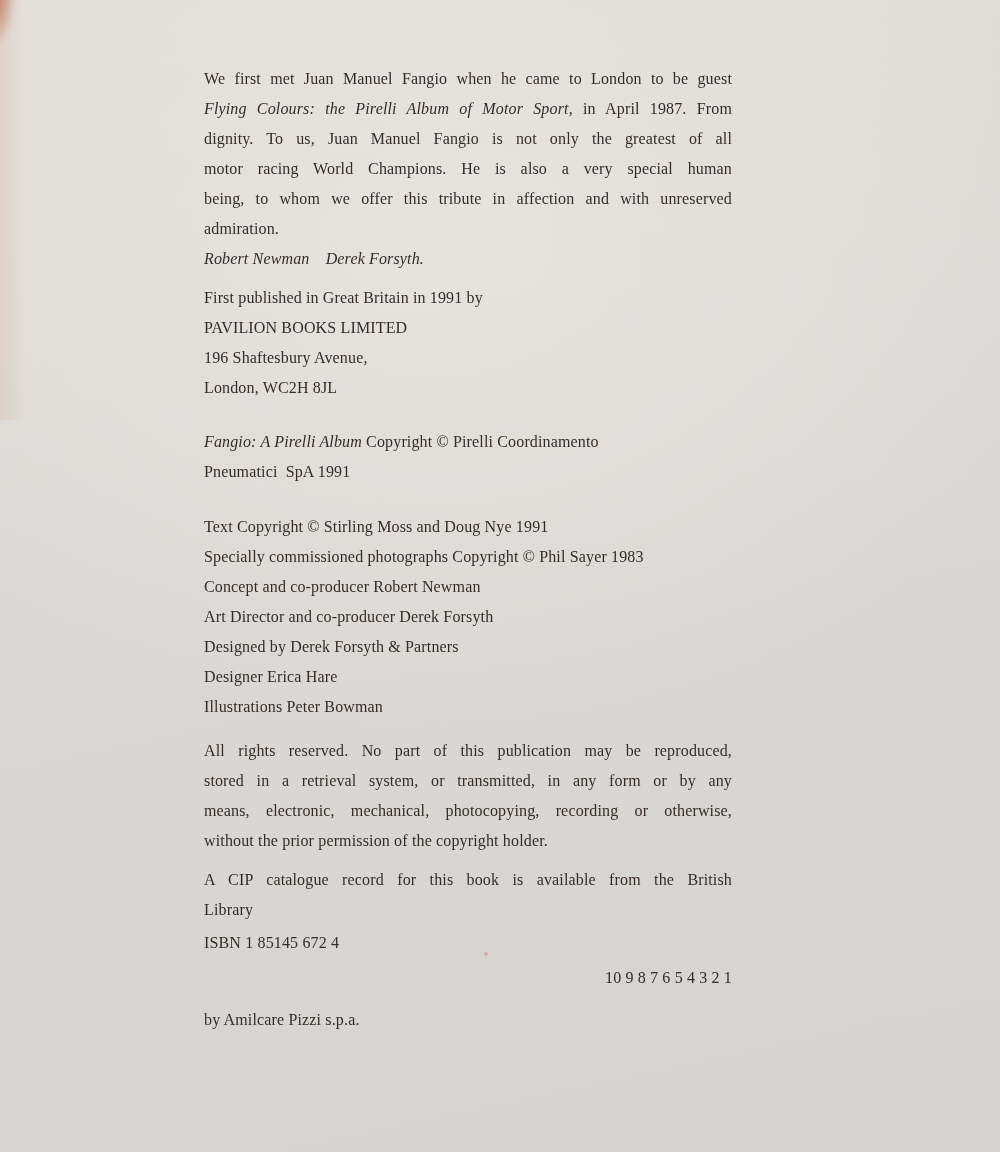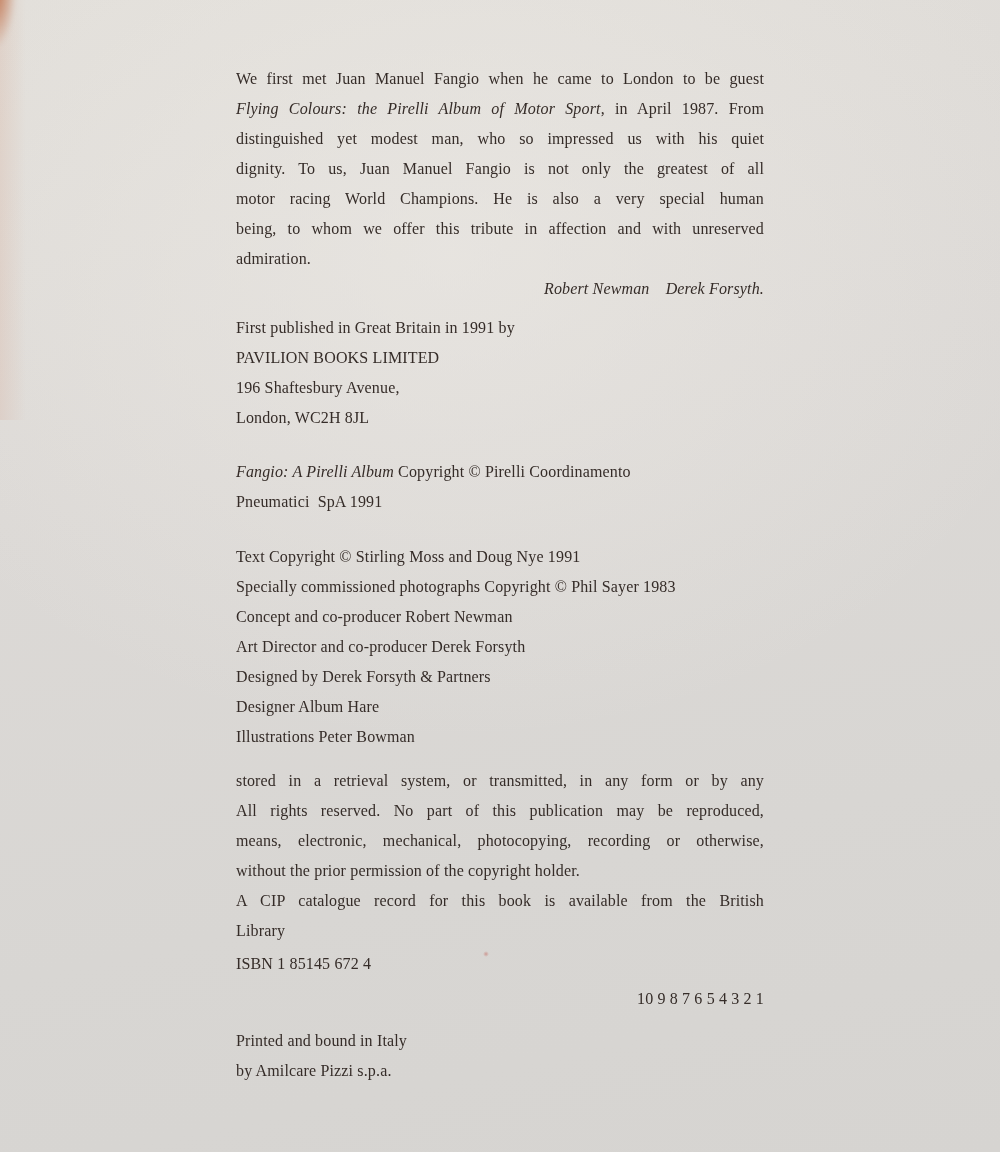--- a/index.html
+++ b/index.html
@@ -26,57 +26,56 @@
     filter:blur(2px);
     pointer-events:none;
   }
   .speck{
     position:absolute;left:483px;top:951px;width:6px;height:6px;
     border-radius:50%;
     background:radial-gradient(circle, rgba(190,80,70,.45), rgba(190,80,70,0) 70%);
     pointer-events:none;
   }
   .col{
-    position:absolute;left:236px;top:64px;width:528px;font-family:Liberation Serif, serif;
+    position:absolute;left:204px;top:64px;width:528px;font-family:Liberation Serif, serif;
   }
   .line{
     height:30px;line-height:30px;
     font-size:16px;
     letter-spacing:.15px;
     white-space:pre;
   }
   .just{
     white-space:normal;
     text-align:justify;
     text-align-last:justify;
   }
-  .it, .italic{font-style:italic;text-align:right;}
+  .it, .italic{font-style:italic;}
   .sec-publisher{margin-top:9px;}
   .sec-bookcopyright{margin-top:24px;}
   .sec-credits{margin-top:25px;}
   .sec-rights{margin-top:14px;}
-  .sec-cip{margin-top:0px;}
+  .sec-cip{margin-top:9px;}
   .sec-isbn{margin-top:3px;}
   .sec-printrun{margin-top:5px;text-align:right;}
   .sec-printer{margin-top:12px;}
 </style>
 </head>
 <body>
 
 <div class="photo">
   <div class="left-edge-tint"></div>
   <div class="corner-sliver"></div>
   <div class="speck"></div>
 
   <main class="col">
 
     <section>
       <div class="line just"><span>We first met Juan Manuel Fangio when he came to London to be guest</span></div>
       <div class="line just"><span class="it">Flying Colours: the Pirelli Album of Motor Sport</span><span>, in April 1987. From</span></div>
-      <div class="line just"><span>distinguished yet modest man, who so impressed us with his quiet</span></div>
       <div class="line just"><span>dignity. To us, Juan Manuel Fangio is not only the greatest of all</span></div>
       <div class="line just"><span>motor racing World Champions. He is also a very special human</span></div>
       <div class="line just"><span>being, to whom we offer this tribute in affection and with unreserved</span></div>
       <div class="line"><span>admiration.</span></div>
       <div class="line italic">Robert Newman Derek Forsyth.</div>
     </section>
 
     <section class="sec-publisher">
       <div class="line">First published in Great Britain in 1991 by</div>
       <div class="line">PAVILION BOOKS LIMITED</div>
@@ -88,43 +87,42 @@
       <div class="line"><span class="it">Fangio: A Pirelli Album</span><span> Copyright © Pirelli Coordinamento</span></div>
       <div class="line">Pneumatici SpA 1991</div>
     </section>
 
     <section class="sec-credits">
       <div class="line">Text Copyright © Stirling Moss and Doug Nye 1991</div>
       <div class="line">Specially commissioned photographs Copyright © Phil Sayer 1983</div>
       <div class="line">Concept and co-producer Robert Newman</div>
       <div class="line">Art Director and co-producer Derek Forsyth</div>
       <div class="line">Designed by Derek Forsyth &amp; Partners</div>
-      <div class="line">Designer Album Hare</div>
+      <div class="line">Designer Erica Hare</div>
       <div class="line">Illustrations Peter Bowman</div>
     </section>
 
     <section class="sec-rights">
+      <div class="line just">All rights reserved. No part of this publication may be reproduced,</div>
       <div class="line just">stored in a retrieval system, or transmitted, in any form or by any</div>
-      <div class="line just">All rights reserved. No part of this publication may be reproduced,</div>
       <div class="line just">means, electronic, mechanical, photocopying, recording or otherwise,</div>
       <div class="line">without the prior permission of the copyright holder.</div>
     </section>
 
     <section class="sec-cip">
       <div class="line just">A CIP catalogue record for this book is available from the British</div>
       <div class="line">Library</div>
     </section>
 
     <section class="sec-isbn">
       <div class="line">ISBN 1 85145 672 4</div>
     </section>
 
     <section class="sec-printrun">
       <div class="line">10 9 8 7 6 5 4 3 2 1</div>
     </section>
 
     <section class="sec-printer">
-      <div class="line">Printed and bound in Italy</div>
       <div class="line">by Amilcare Pizzi s.p.a.</div>
     </section>
 
   </main>
 </div>
 
 </body></html>

